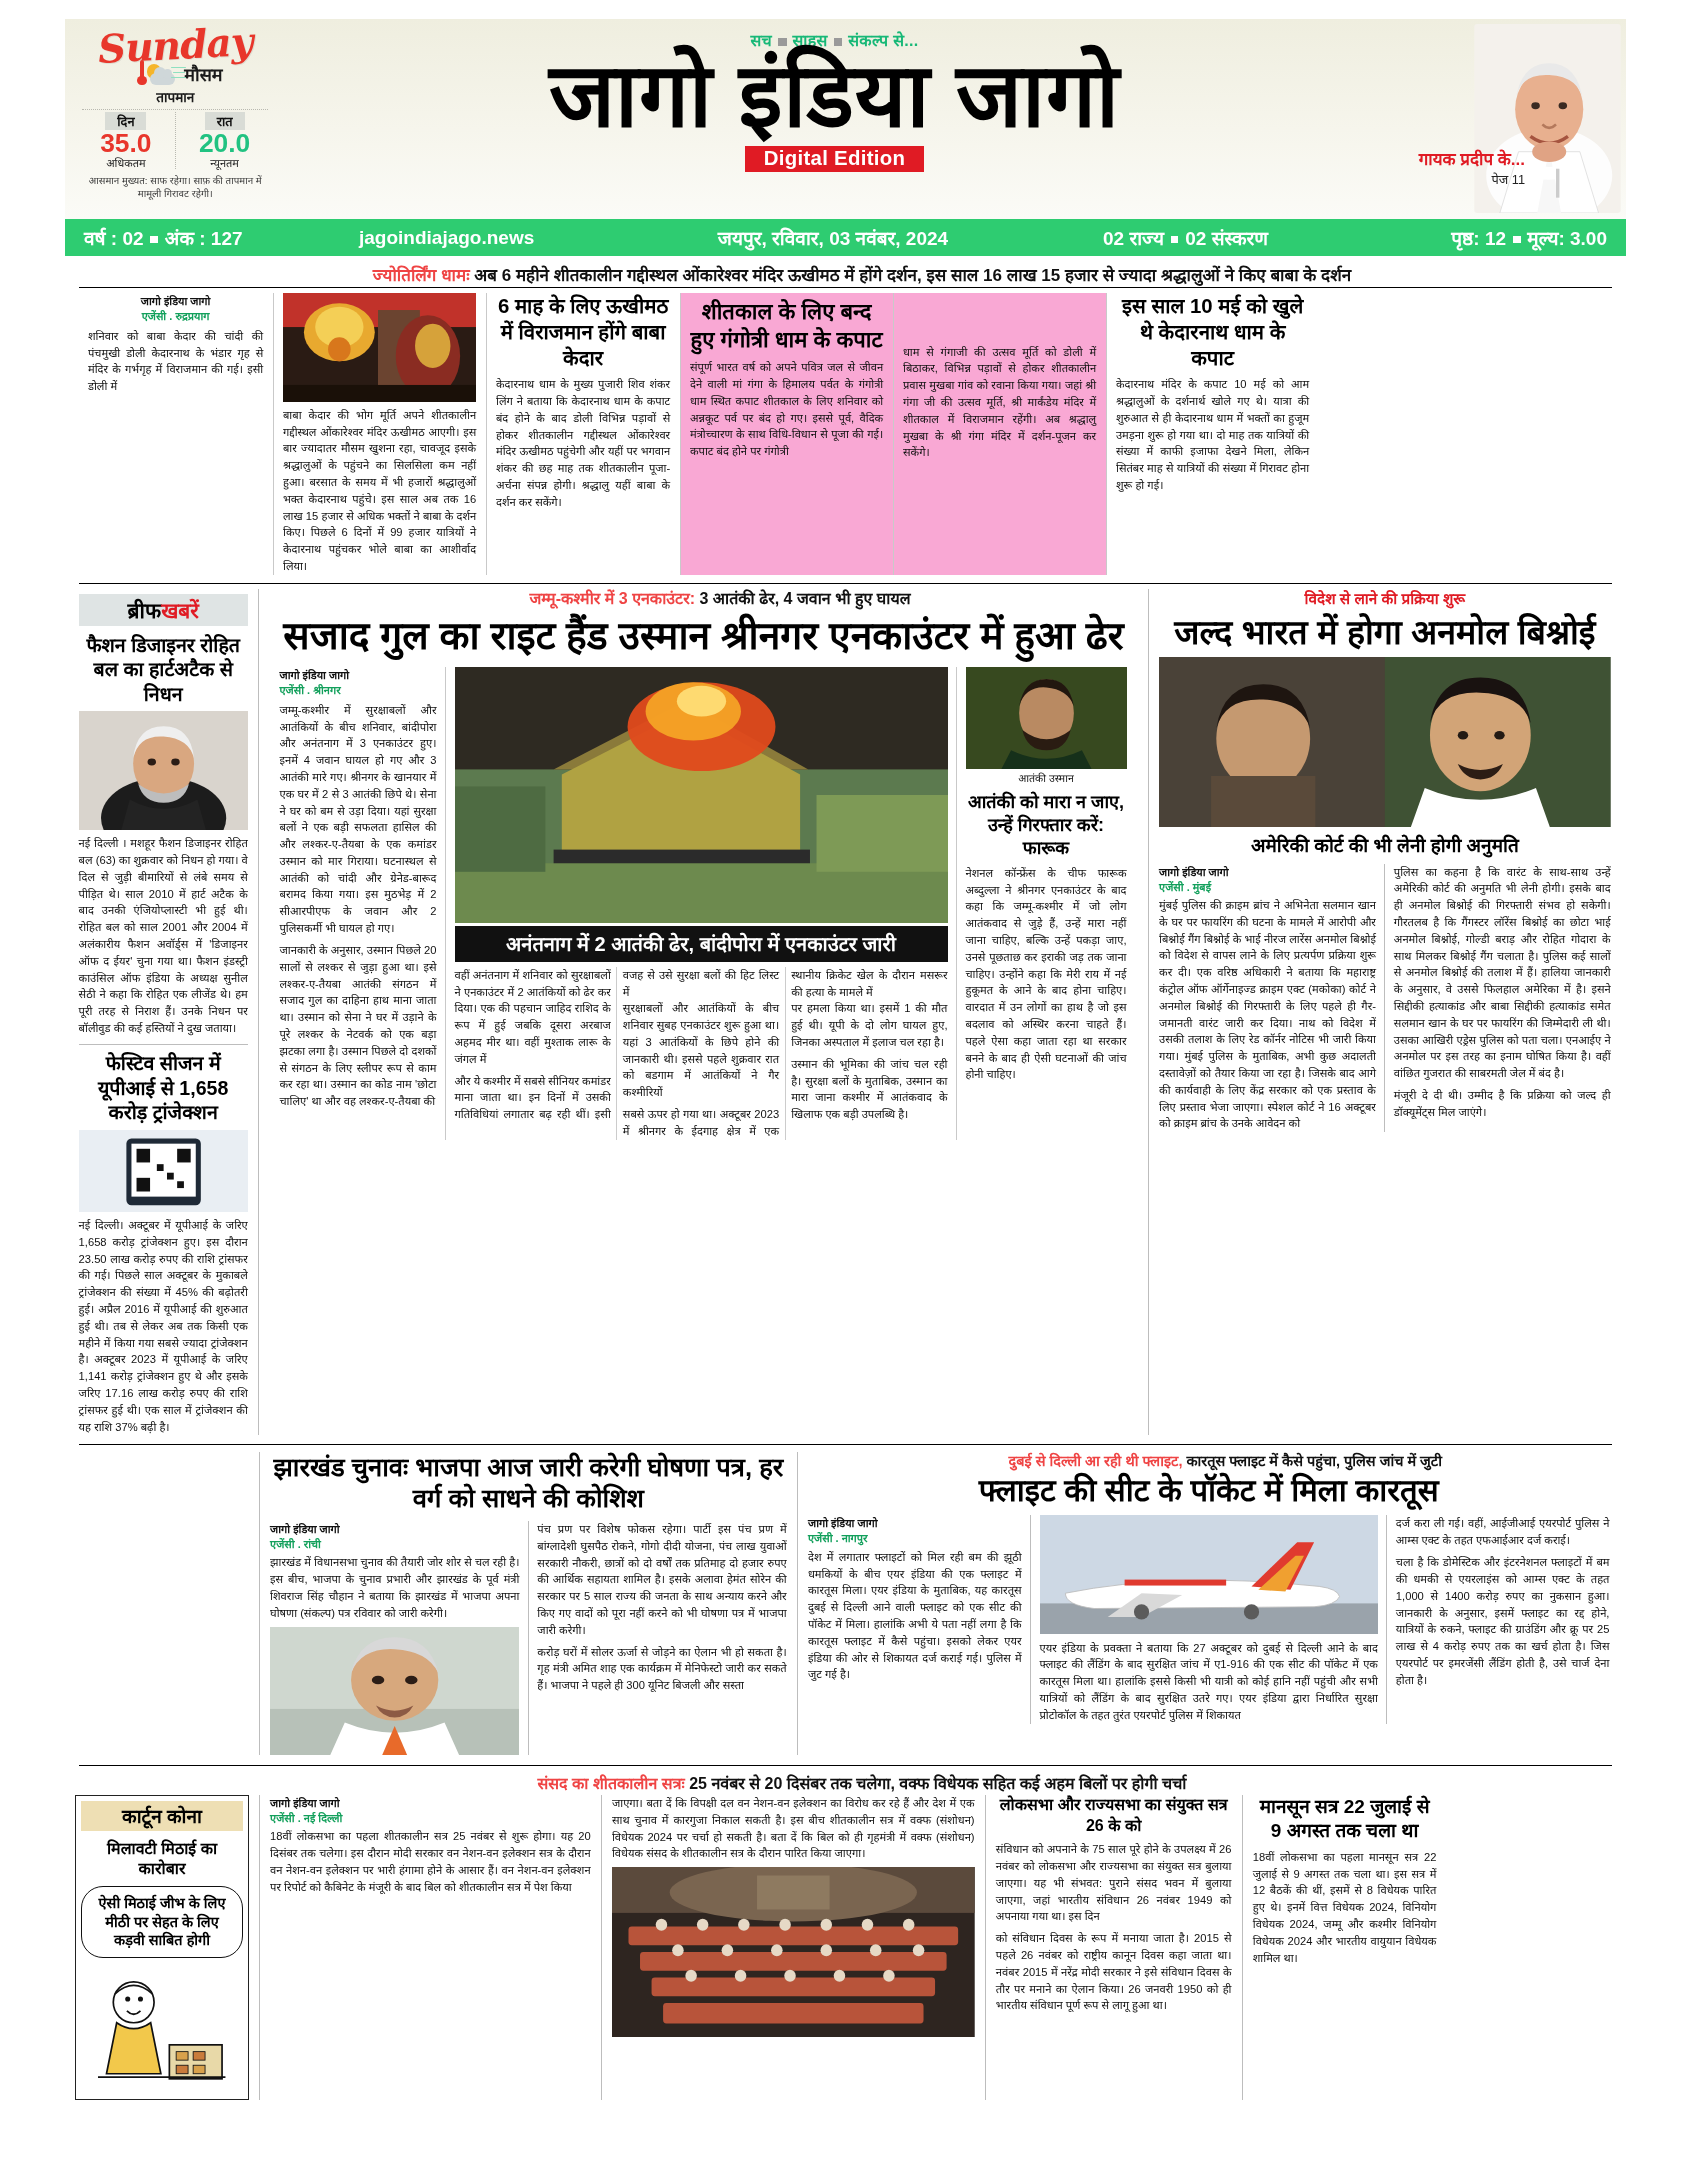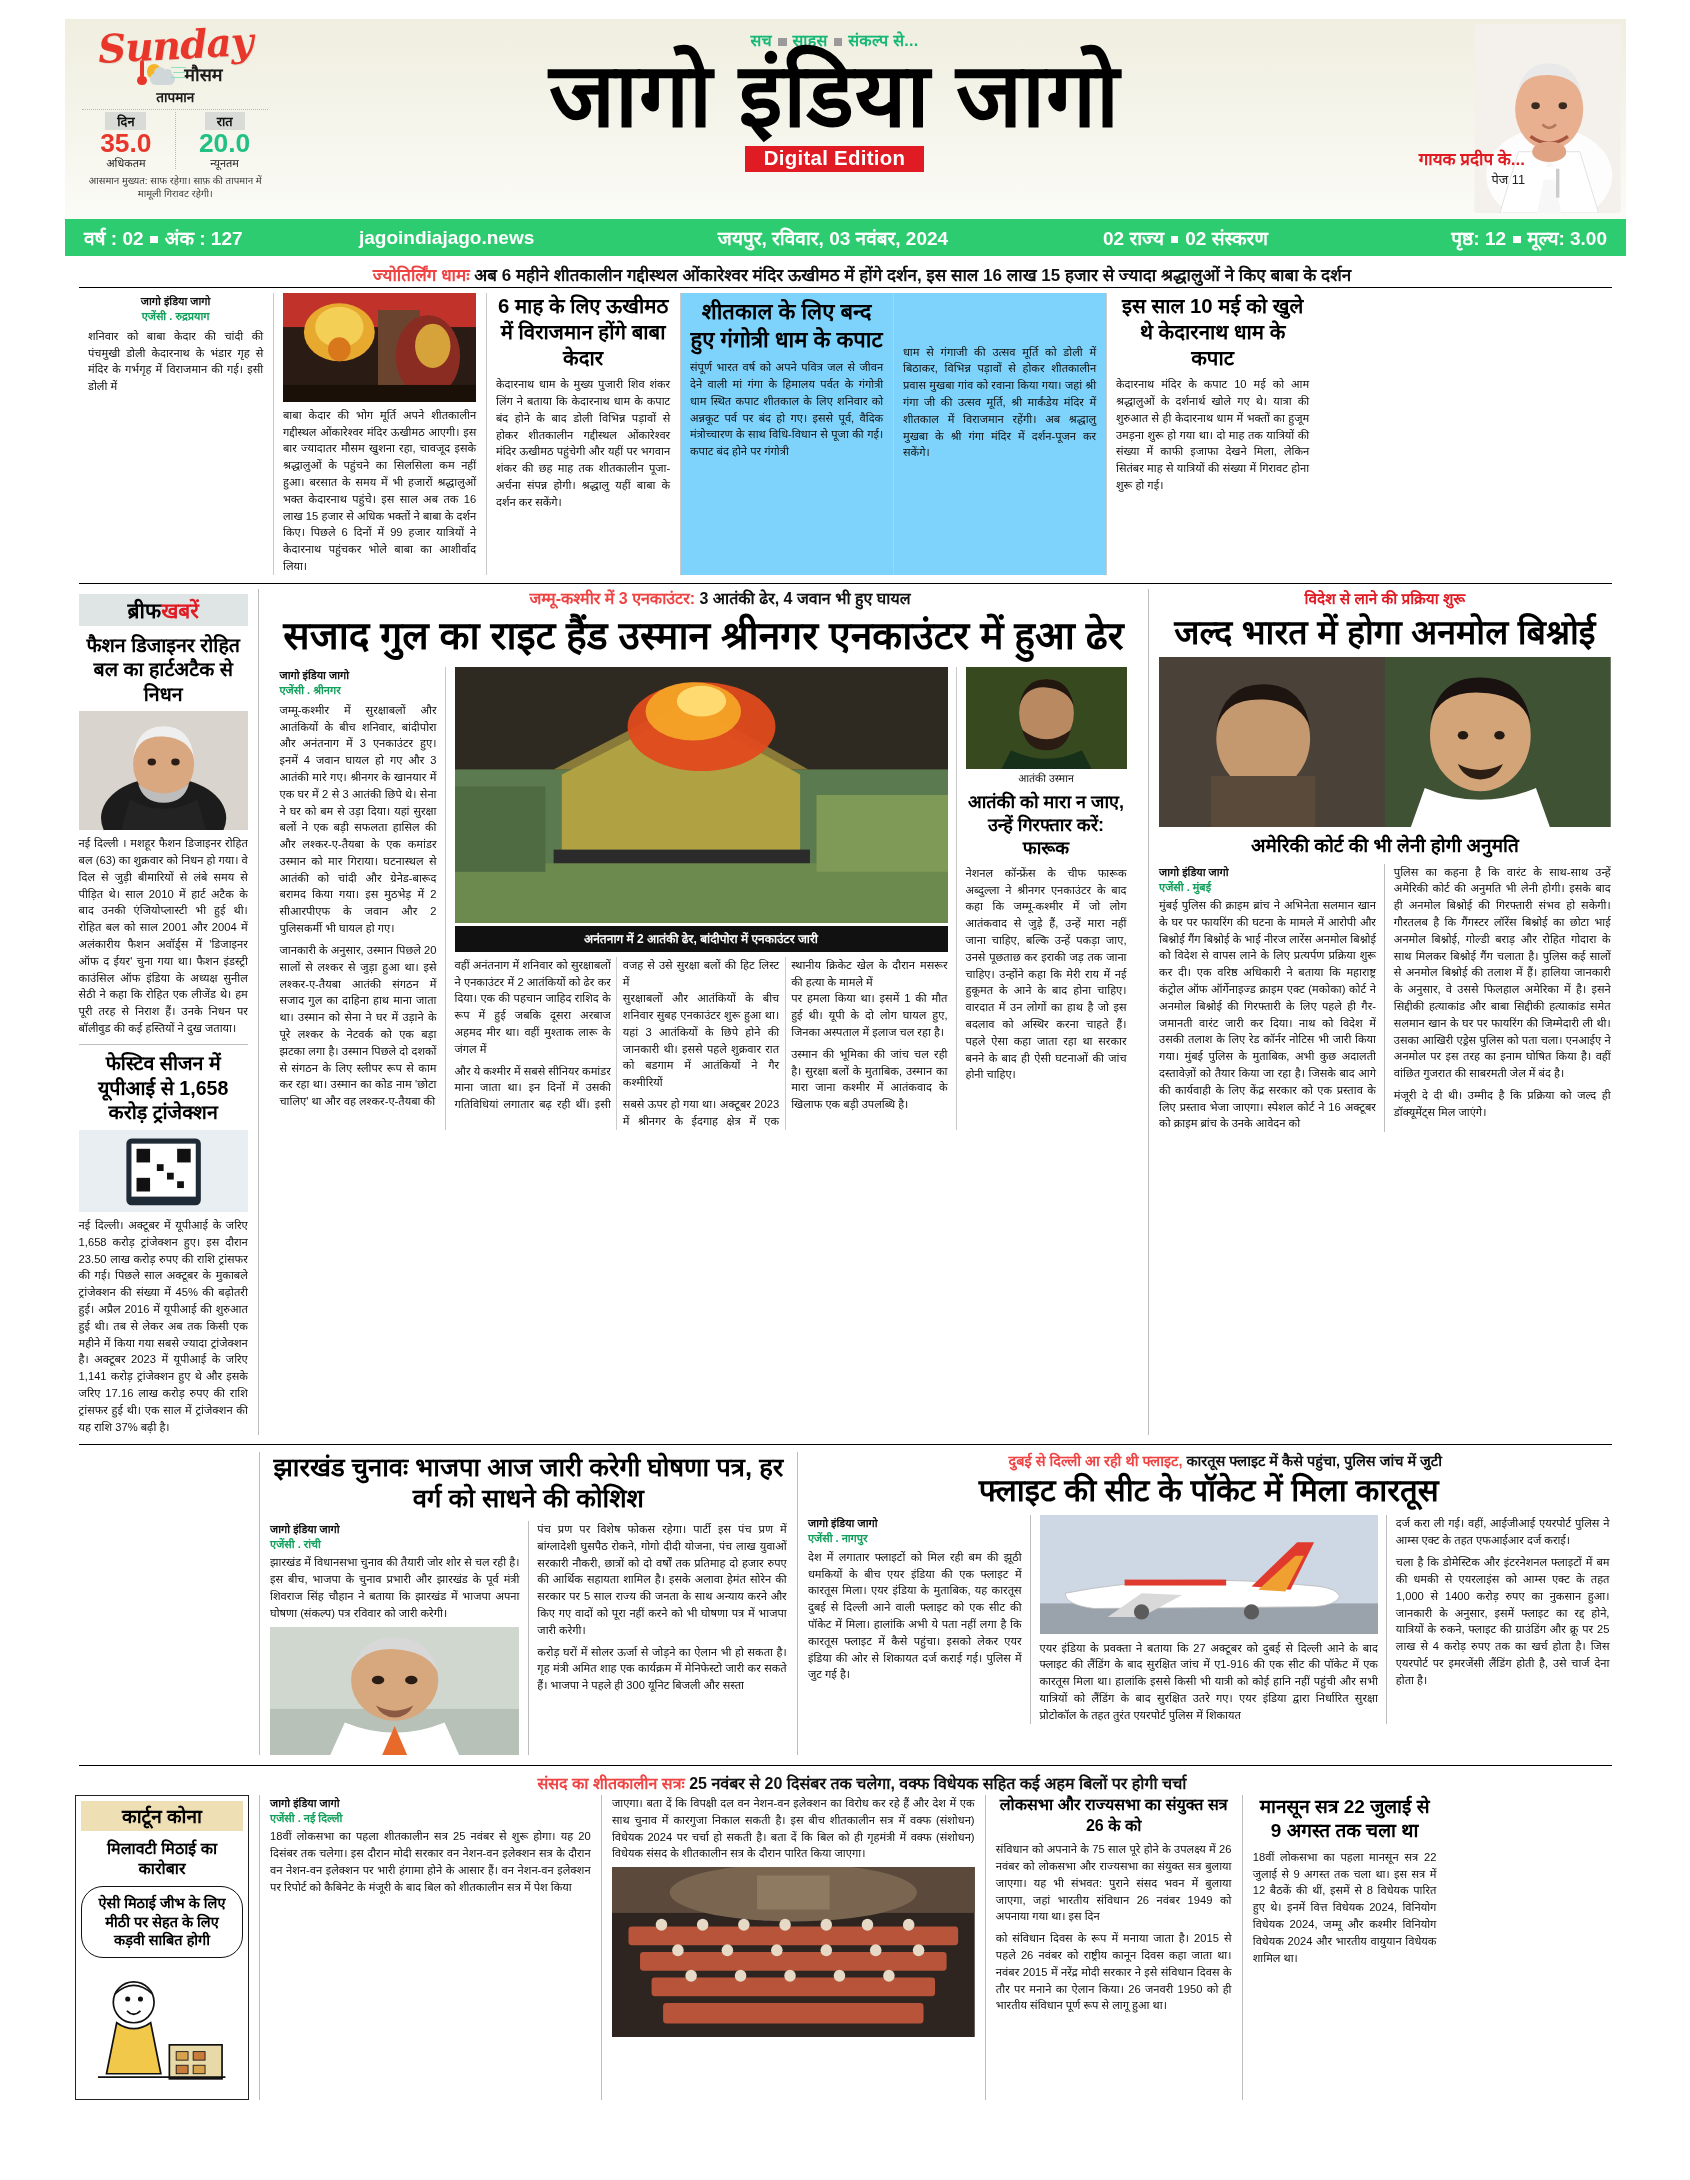--- a/index.html
+++ b/index.html
@@ -141,37 +141,37 @@
   .lead-kicker { font-size:17px; }
   .lead-hl { font-size:46px; margin-top:4.3px; margin-bottom:8.5px; letter-spacing:-0.4px;}
   .lead-grid {
     display:grid;
     grid-template-columns: 194px 213px 194px 213px 213px 213px;
     gap: 0;
   }
   .lead-grid > div { padding: 0 9.4px; }
   .lead-grid > div + div { border-left:0.9px solid #c9c9c9; }
   .subhl { font-size:20.4px; font-weight:bold; text-align:center; line-height:1.28; margin-bottom:5.1px;}
-  .tinted { background:#7dd3fc; }
+  .tinted { background:#f9a8d4; }
 
   
   .sec2 { display:grid; grid-template-columns: 194px 889px 0.9px 472px; margin-top:5.1px;}
   .brief-head {
     background:#dfe4e4; text-align:center; font-size:21px; font-weight:900; padding:1.7px 0;
   }
   .brief-head .red{color:#e01b24;}
   .brief-hl { font-size:19.6px; font-weight:bold; text-align:center; line-height:1.25; margin:6.8px 0 5.1px;}
   .brief-photo { height:119px; width:100%; }
   .sec2-mid { padding: 0 12px; }
   .sec2-right { padding: 0 10.2px; }
   .enc-hl { font-size:39px; line-height:1.1; margin:5.1px 0 8.5px;}
   .enc-grid { display:grid; grid-template-columns: 174px 511px 179px; gap:0;}
   .enc-grid > div + div { border-left:0.9px solid #c9c9c9; }
   .enc-grid > div { padding:0 8.5px; }
-  .blackcap { background:#111; color:#fff; font-size:12px; font-weight:bold; text-align:center; padding:4.3px 5.1px;}
+  .blackcap { background:#111; color:#fff; font-size:20px; font-weight:bold; text-align:center; padding:4.3px 5.1px;}
 
   
   .sec3 { display:grid; grid-template-columns: 194px 0.9px 537px 0.9px 349px 0.9px 472px; margin-top:6.8px;}
   .sec3 > .col { padding: 0 10.2px; }
 
   
   .sec4 { margin-top:8.5px; }
   .sec4-hl { font-size:43px; margin:5.1px 0 8.5px; }
   .sec4-grid { display:grid; grid-template-columns:194px 0.9px 341px 0.9px 383px 0.9px 256px 0.9px 204px; }
   .sec4-grid > .col { padding:0 10.2px; }

